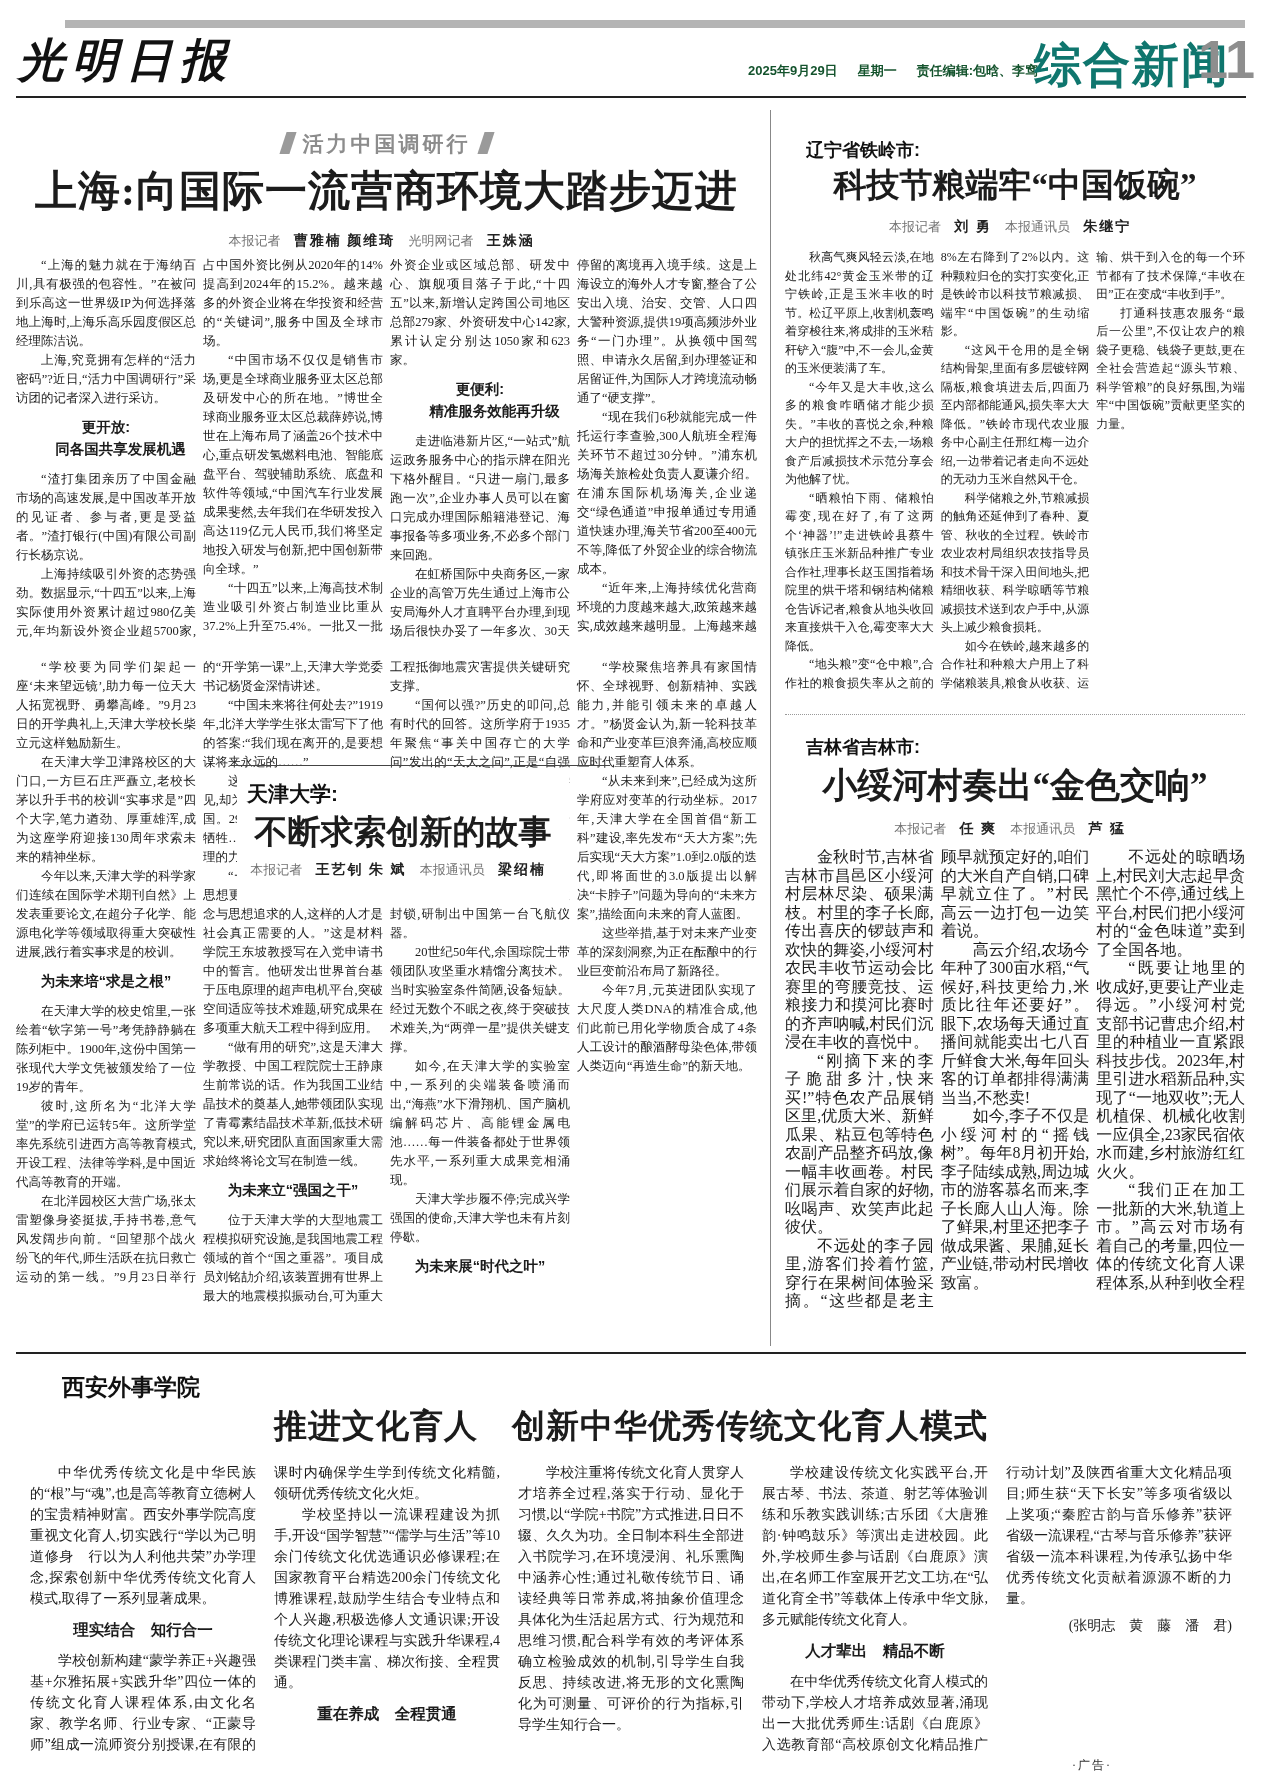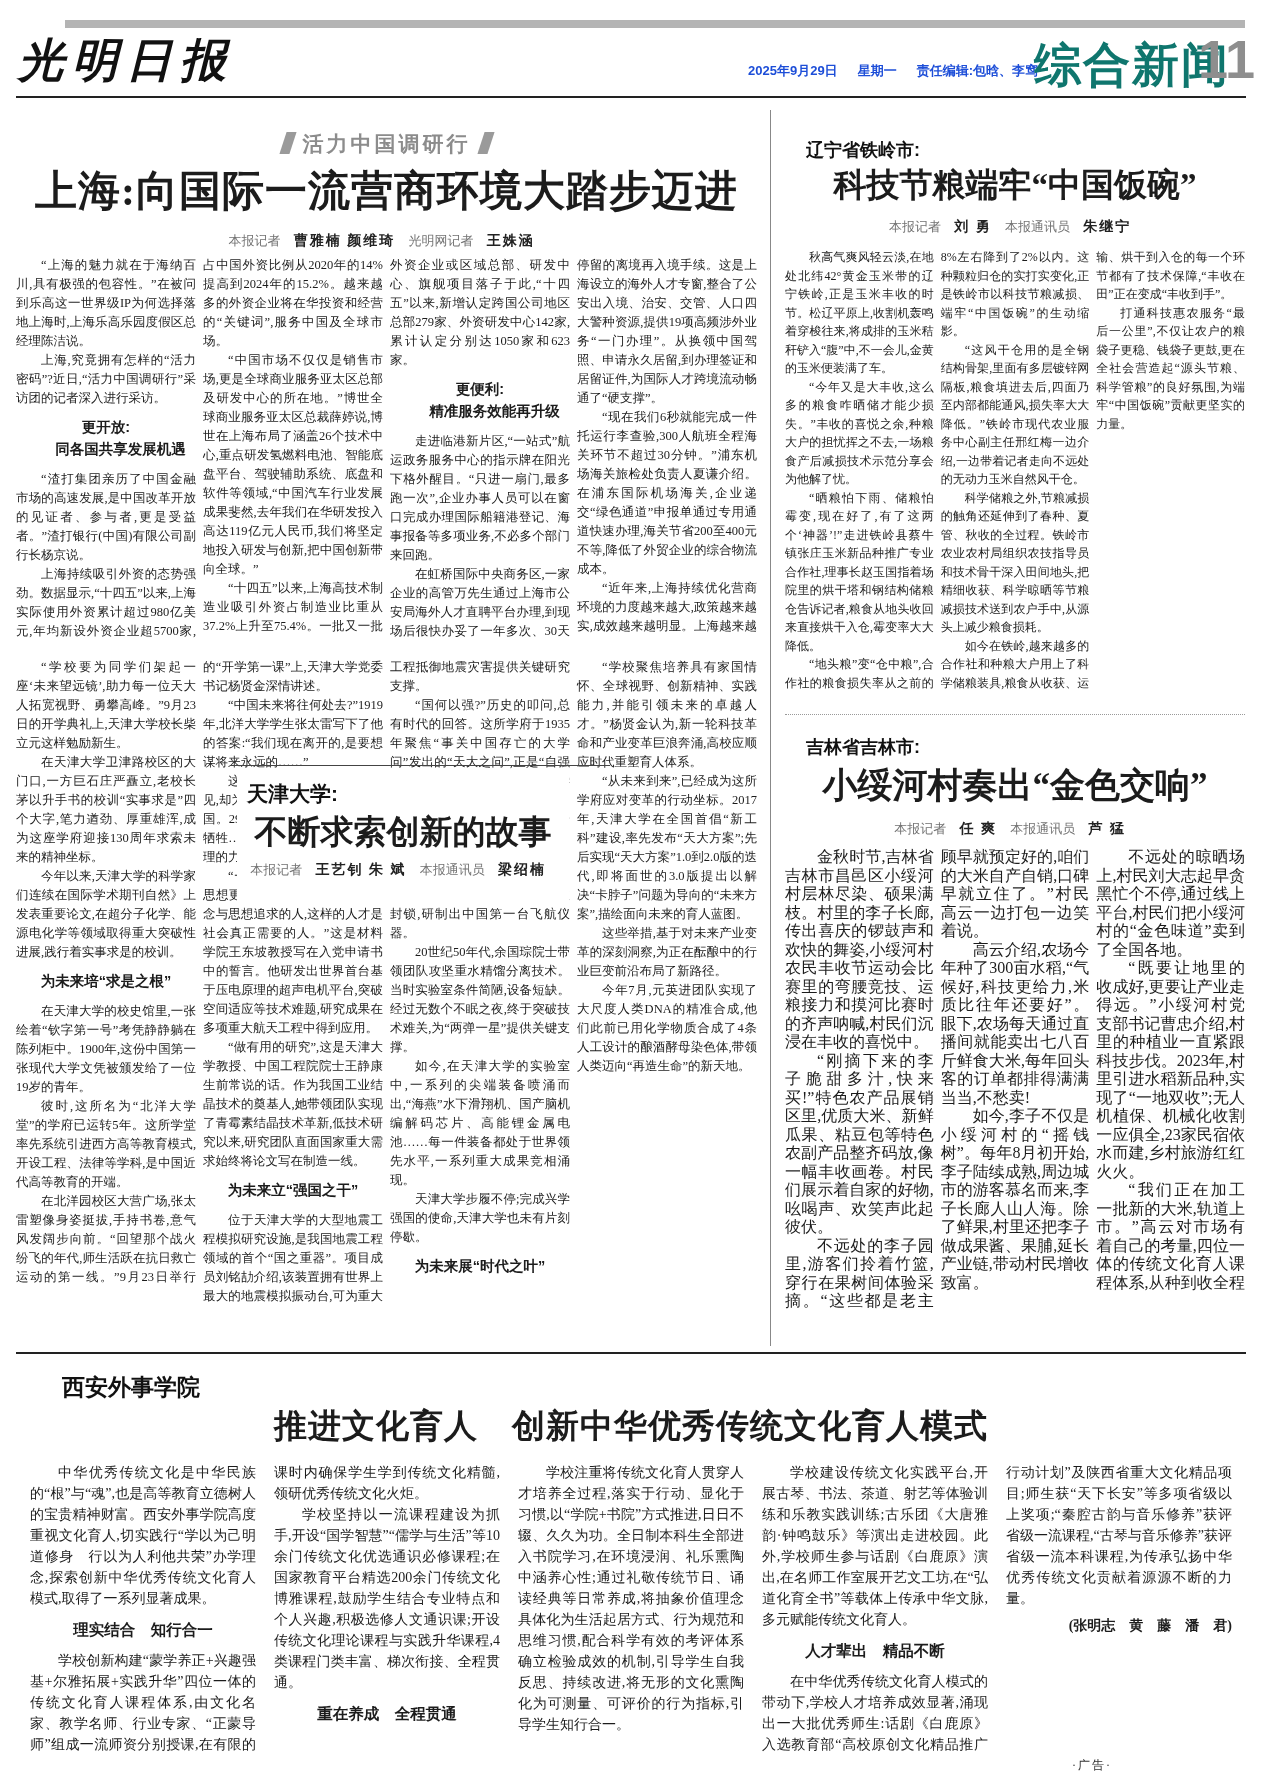--- a/index.html
+++ b/index.html
@@ -2,38 +2,38 @@
 <html><head>
 <meta charset="utf-8">
 <style>
   html,body{margin:0;padding:0;background:#ffffff;}
   .page{position:relative;width:1262px;height:1792px;background:#fff;margin:0 auto;
         font-family:"Liberation Serif","DejaVu Serif",serif;color:#1c1c1c;overflow:hidden;}
   .abs{position:absolute;}
   
   .topbar{left:65px;top:20px;width:1180px;height:8px;background:#b4b4b4;}
   .masthead{left:18px;top:30px;font-size:46px;font-weight:bold;font-style:italic;letter-spacing:8px;color:#111;}
-  .dateline{left:748px;top:62px;font-family:"Liberation Sans",sans-serif;font-size:13px;font-weight:bold;color:#1d4ed8;display:flex;gap:20px;white-space:nowrap;}
+  .dateline{left:748px;top:62px;font-family:"Liberation Sans",sans-serif;font-size:13px;font-weight:bold;color:#14532d;display:flex;gap:20px;white-space:nowrap;}
   .section-name{left:1026px;top:34px;font-family:"Liberation Sans",sans-serif;font-size:47px;font-weight:bold;color:#0f766e;letter-spacing:2px;margin-left:8px;}
   .page-num{left:1198px;top:28px;font-family:"Liberation Sans",sans-serif;font-size:54px;font-weight:bold;color:#8e8e8e;}
   .header-rule{left:16px;top:96px;width:1230px;border-top:2px solid #222;}
   
   .kicker-badge{left:16px;top:130px;width:741px;text-align:center;font-family:"Liberation Sans",sans-serif;
                 font-size:21px;font-weight:bold;color:#8c8c8c;letter-spacing:3px;}
   .badge-bar{display:inline-block;width:10px;height:22px;background:#9a9a9a;transform:skewX(-18deg);margin:0 10px;vertical-align:-3px;}
   .headline-xl{left:16px;top:163px;width:741px;text-align:center;font-size:42px;font-weight:bold;letter-spacing:1px;white-space:nowrap;}
   .byline{font-size:13px;color:#222;text-align:center;white-space:nowrap;}
   .byline .rep{font-weight:bold;font-size:14px;letter-spacing:2px;margin:0 10px;}
   .byline .role{color:#737373;}
   
   .colbody{column-fill:auto;overflow:hidden;text-align:justify;}
   .colbody p.para{margin:0;text-indent:2em;}
   .colbody h4.subhead{margin:9px 0;text-align:center;font-family:"Liberation Sans",sans-serif;
                       font-weight:bold;font-size:14.5px;white-space:pre-wrap;line-height:1.5;}
-  .colbody p.sign{margin:6px 0 0;text-align:right;font-weight:bold;text-indent:0;}
+  .colbody p.sign{margin:6px 0 0;text-align:right;font-weight:normal;text-indent:0;}
   .sh-body{left:16px;top:256px;width:741px;height:394px;column-count:4;column-gap:7px;font-size:12.5px;line-height:19px;}
   .tj-band{left:16px;top:658px;width:741px;height:655px;column-count:4;column-gap:7px;font-size:12.5px;line-height:19px;}
   .tj-rule{left:230px;top:765px;width:380px;border-top:1px solid #444;}
   .tj-header{left:237px;top:770px;width:332px;height:134px;background:#fff;}
   .tj-kicker{margin:10px 0 2px 10px;font-family:"Liberation Sans",sans-serif;font-size:21px;font-weight:bold;color:#111;}
   .tj-headline{margin:2px 0 6px;text-align:center;font-size:33px;font-weight:bold;white-space:nowrap;}
   .vdivider{left:770px;top:110px;height:1236px;border-left:1px solid #888;}
   .r-kicker{left:806px;font-family:"Liberation Sans",sans-serif;font-size:18px;font-weight:bold;color:#111;}
   .r-headline{left:785px;width:460px;text-align:center;font-size:33px;font-weight:bold;white-space:nowrap;}
   .r-byline{left:785px;width:460px;}

